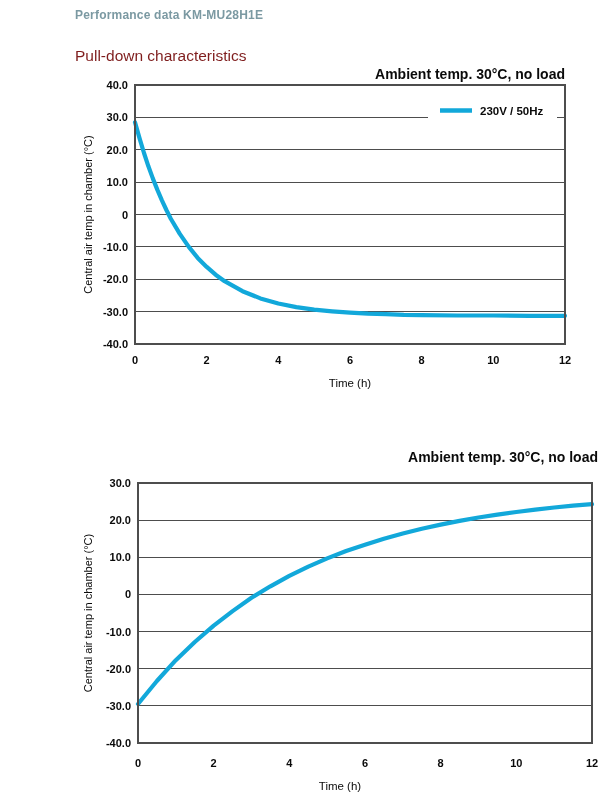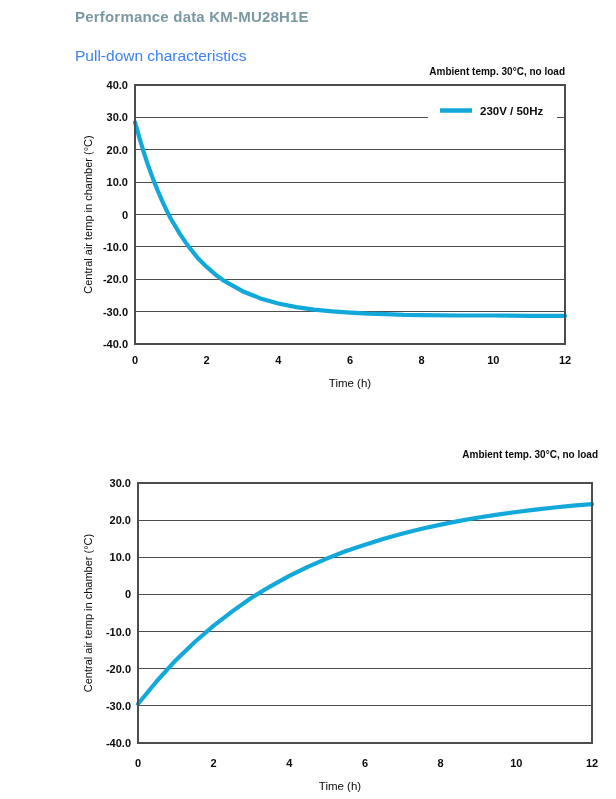--- a/index.html
+++ b/index.html
@@ -2,30 +2,30 @@
 <html><head>
 <meta charset="utf-8">
 <style>
   html,body{margin:0;padding:0;background:#fff;}
   .page{
     position:relative;width:616px;height:799px;background:#ffffff;
     font-family:"Liberation Sans",sans-serif;color:#000;overflow:hidden;
   }
   .main-title{
     position:absolute;left:75px;top:8px;
-    font-size:15px;font-weight:bold;letter-spacing:.2px;
+    font-size:12px;font-weight:bold;letter-spacing:.2px;
   }
   .chart-title{
     position:absolute;left:75px;margin:0;
-    font-size:15.5px;font-weight:400;color:#3b82f6;
+    font-size:15.5px;font-weight:400;color:#7f1d1d;
   }
   #chart-title-0{top:47px;}
   #chart-title-1{top:430px;}
   .annotation{
-    position:absolute;font-size:10px;font-weight:bold;color:#0a0a0a;
+    position:absolute;font-size:14px;font-weight:bold;color:#0a0a0a;
   }
   #annotation-0{top:66px;right:51px;}
   #annotation-1{top:449px;right:18px;}
   .plot-svg{position:absolute;left:0;}
   #plot-0{top:77px;}
   #plot-1{top:475px;}
   svg text{font-family:"Liberation Sans",sans-serif;fill:#0a0a0a;}
   svg text.tick{font-size:11px;font-weight:bold;}
   svg text.axis-label{font-size:11.5px;font-weight:400;}
   svg text.y-label{font-size:11px;font-weight:400;}

